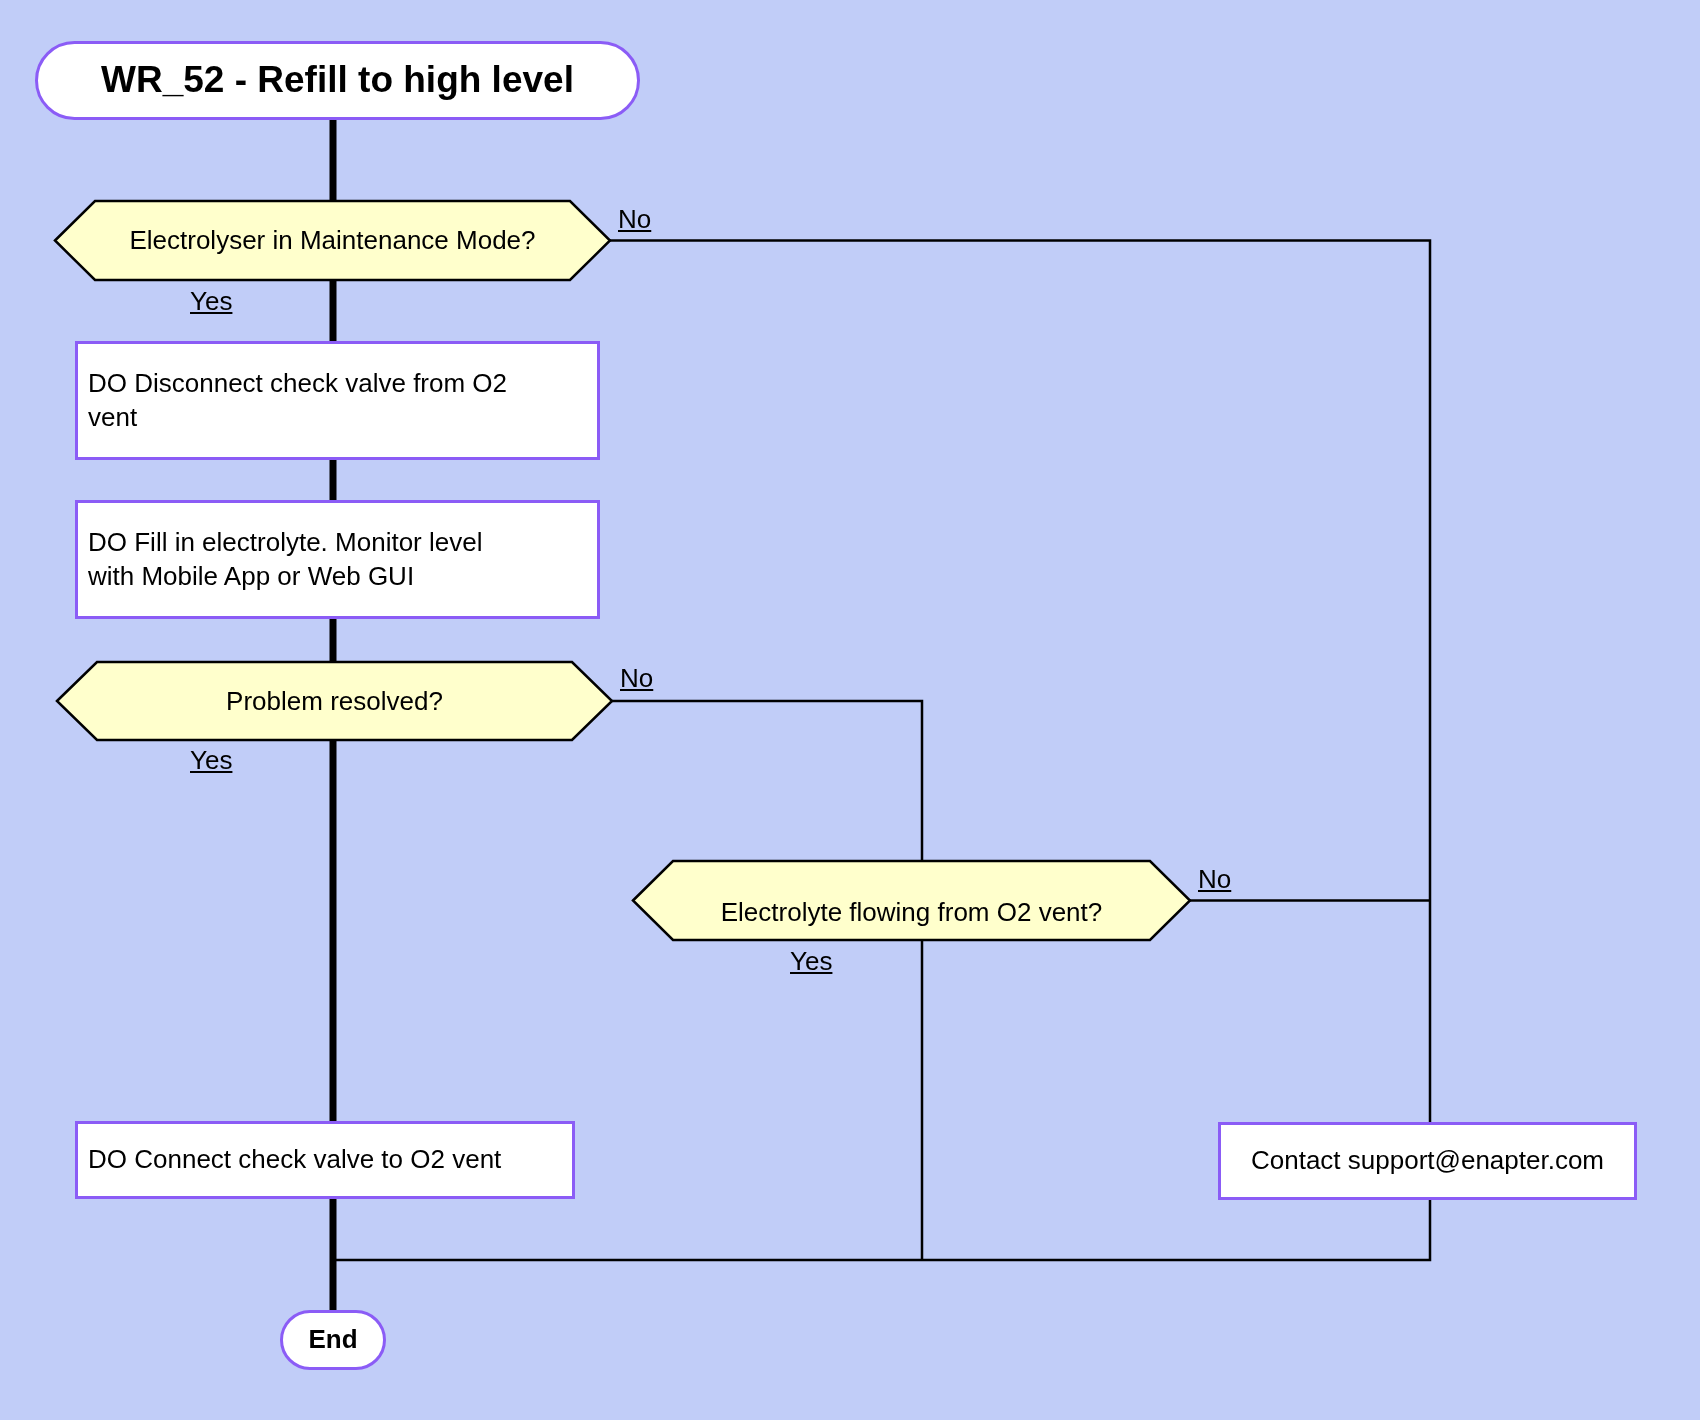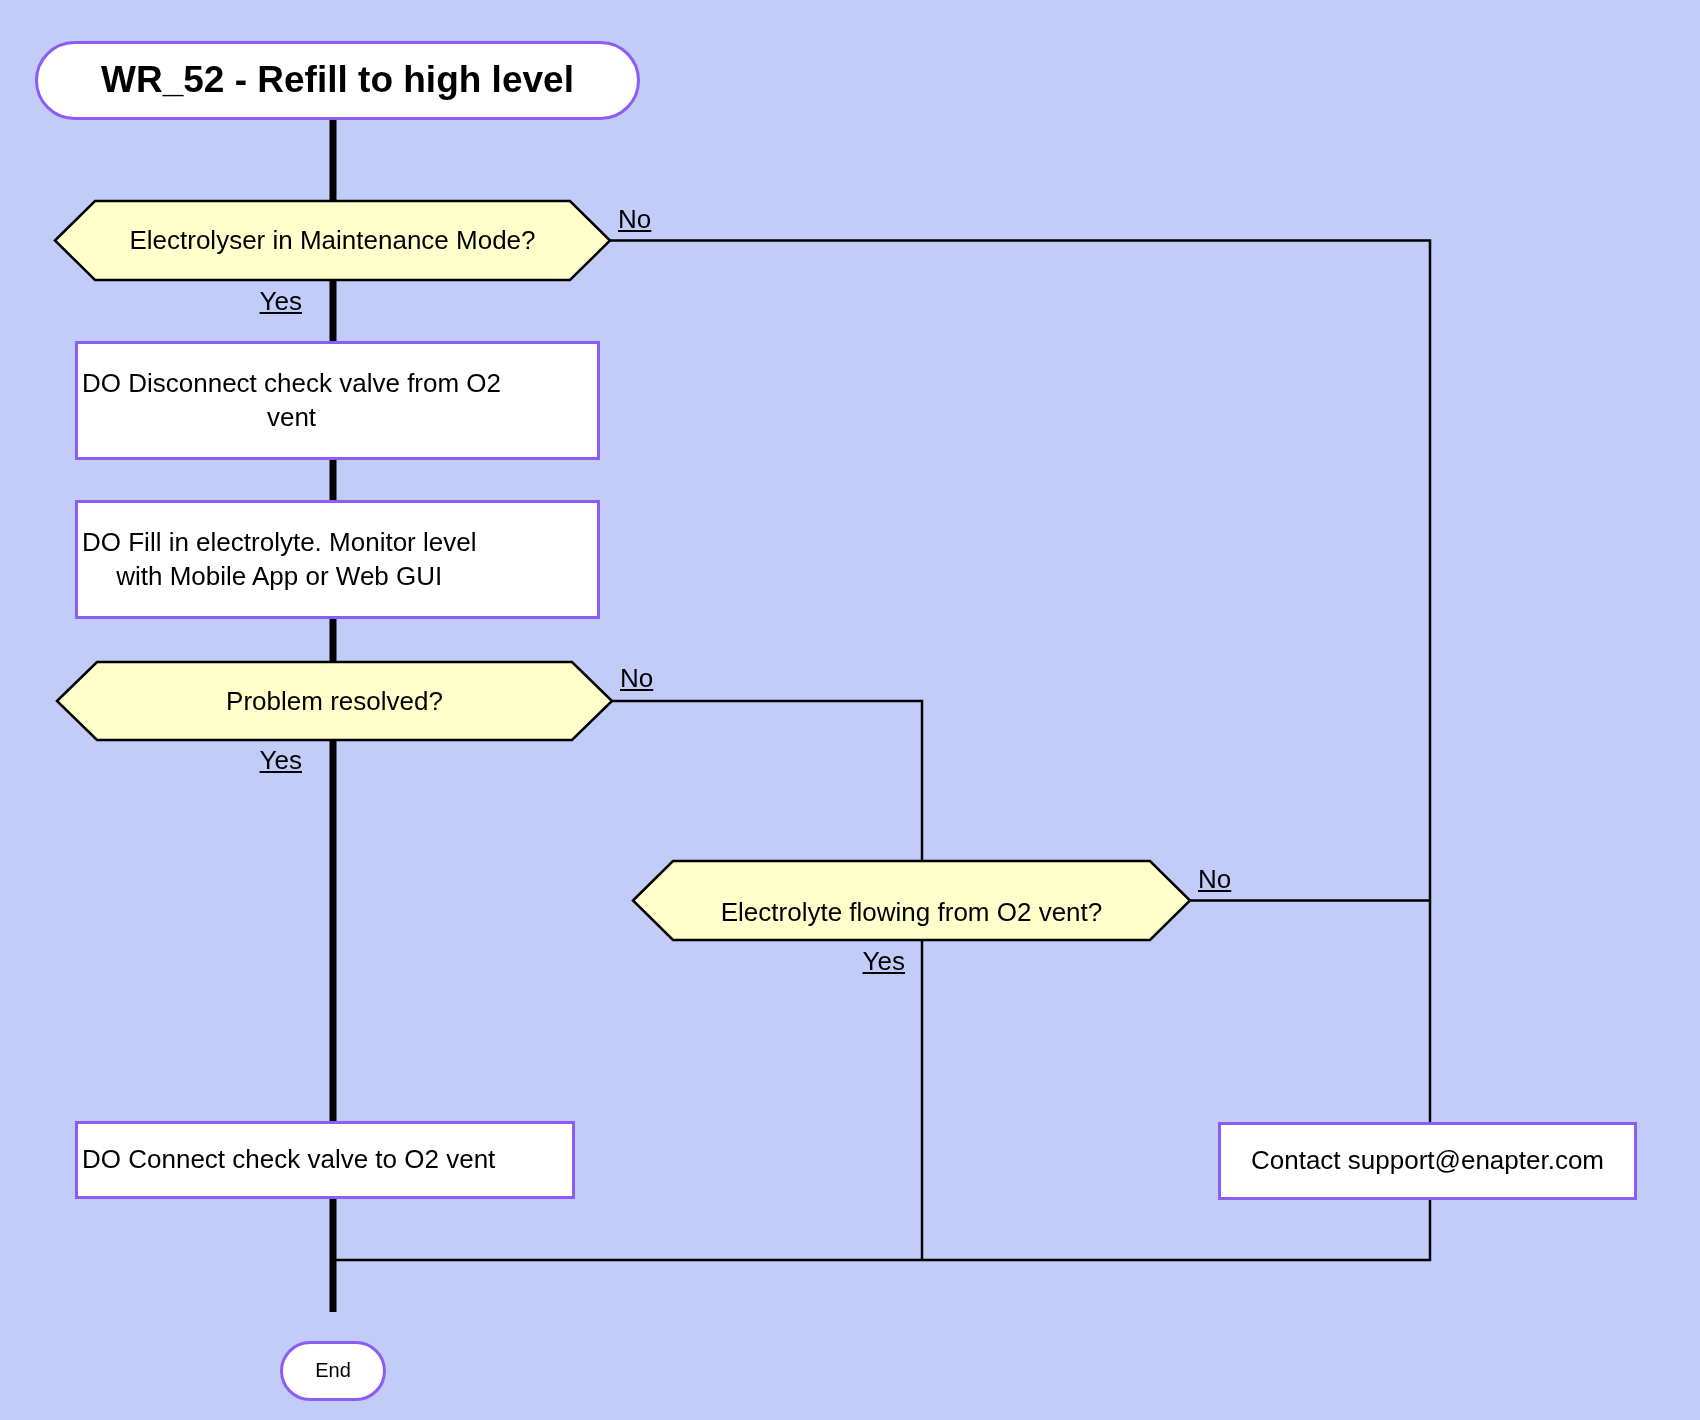--- a/index.html
+++ b/index.html
@@ -28,29 +28,28 @@
   }
   .stadium {
     border-radius: 42px;
     justify-content: center;
     font-weight: bold;
     font-size: 37px;
   }
   .end-stadium {
     border-radius: 32px;
     justify-content: center;
-    font-size: 20px;
-    font-weight: normal;
-    margin-top: 31px;
+    font-size: 26px;
+    font-weight: bold;
   }
   .process {
-    padding-left: 4px;
+    padding-left: 10px;
     padding-right: 12px;
     white-space: pre-line;
-    text-align: center;
+    text-align: left;
   }
   .contact {
     justify-content: center;
     text-align: right;
   }
   .hex-text {
     position: absolute;
     box-sizing: border-box;
     display: flex;
     align-items: center;
@@ -62,21 +61,21 @@
     pointer-events: none;
   }
   .edge-label {
     position: absolute;
     font-size: 26px;
     line-height: 30px;
     white-space: nowrap;
     text-decoration: underline;
   }
   .edge-label.right-align {
-    text-align: right;
+    text-align: left;
   }
 </style>
 </head>
 <body>
 
 <div class="canvas">
 
   <svg class="wires" width="1700" height="1420" viewBox="0 0 1700 1420">
 
     <path d="M610 240.5 H1430 V1260 H333" fill="none" stroke="#000" stroke-width="2.5"></path>

